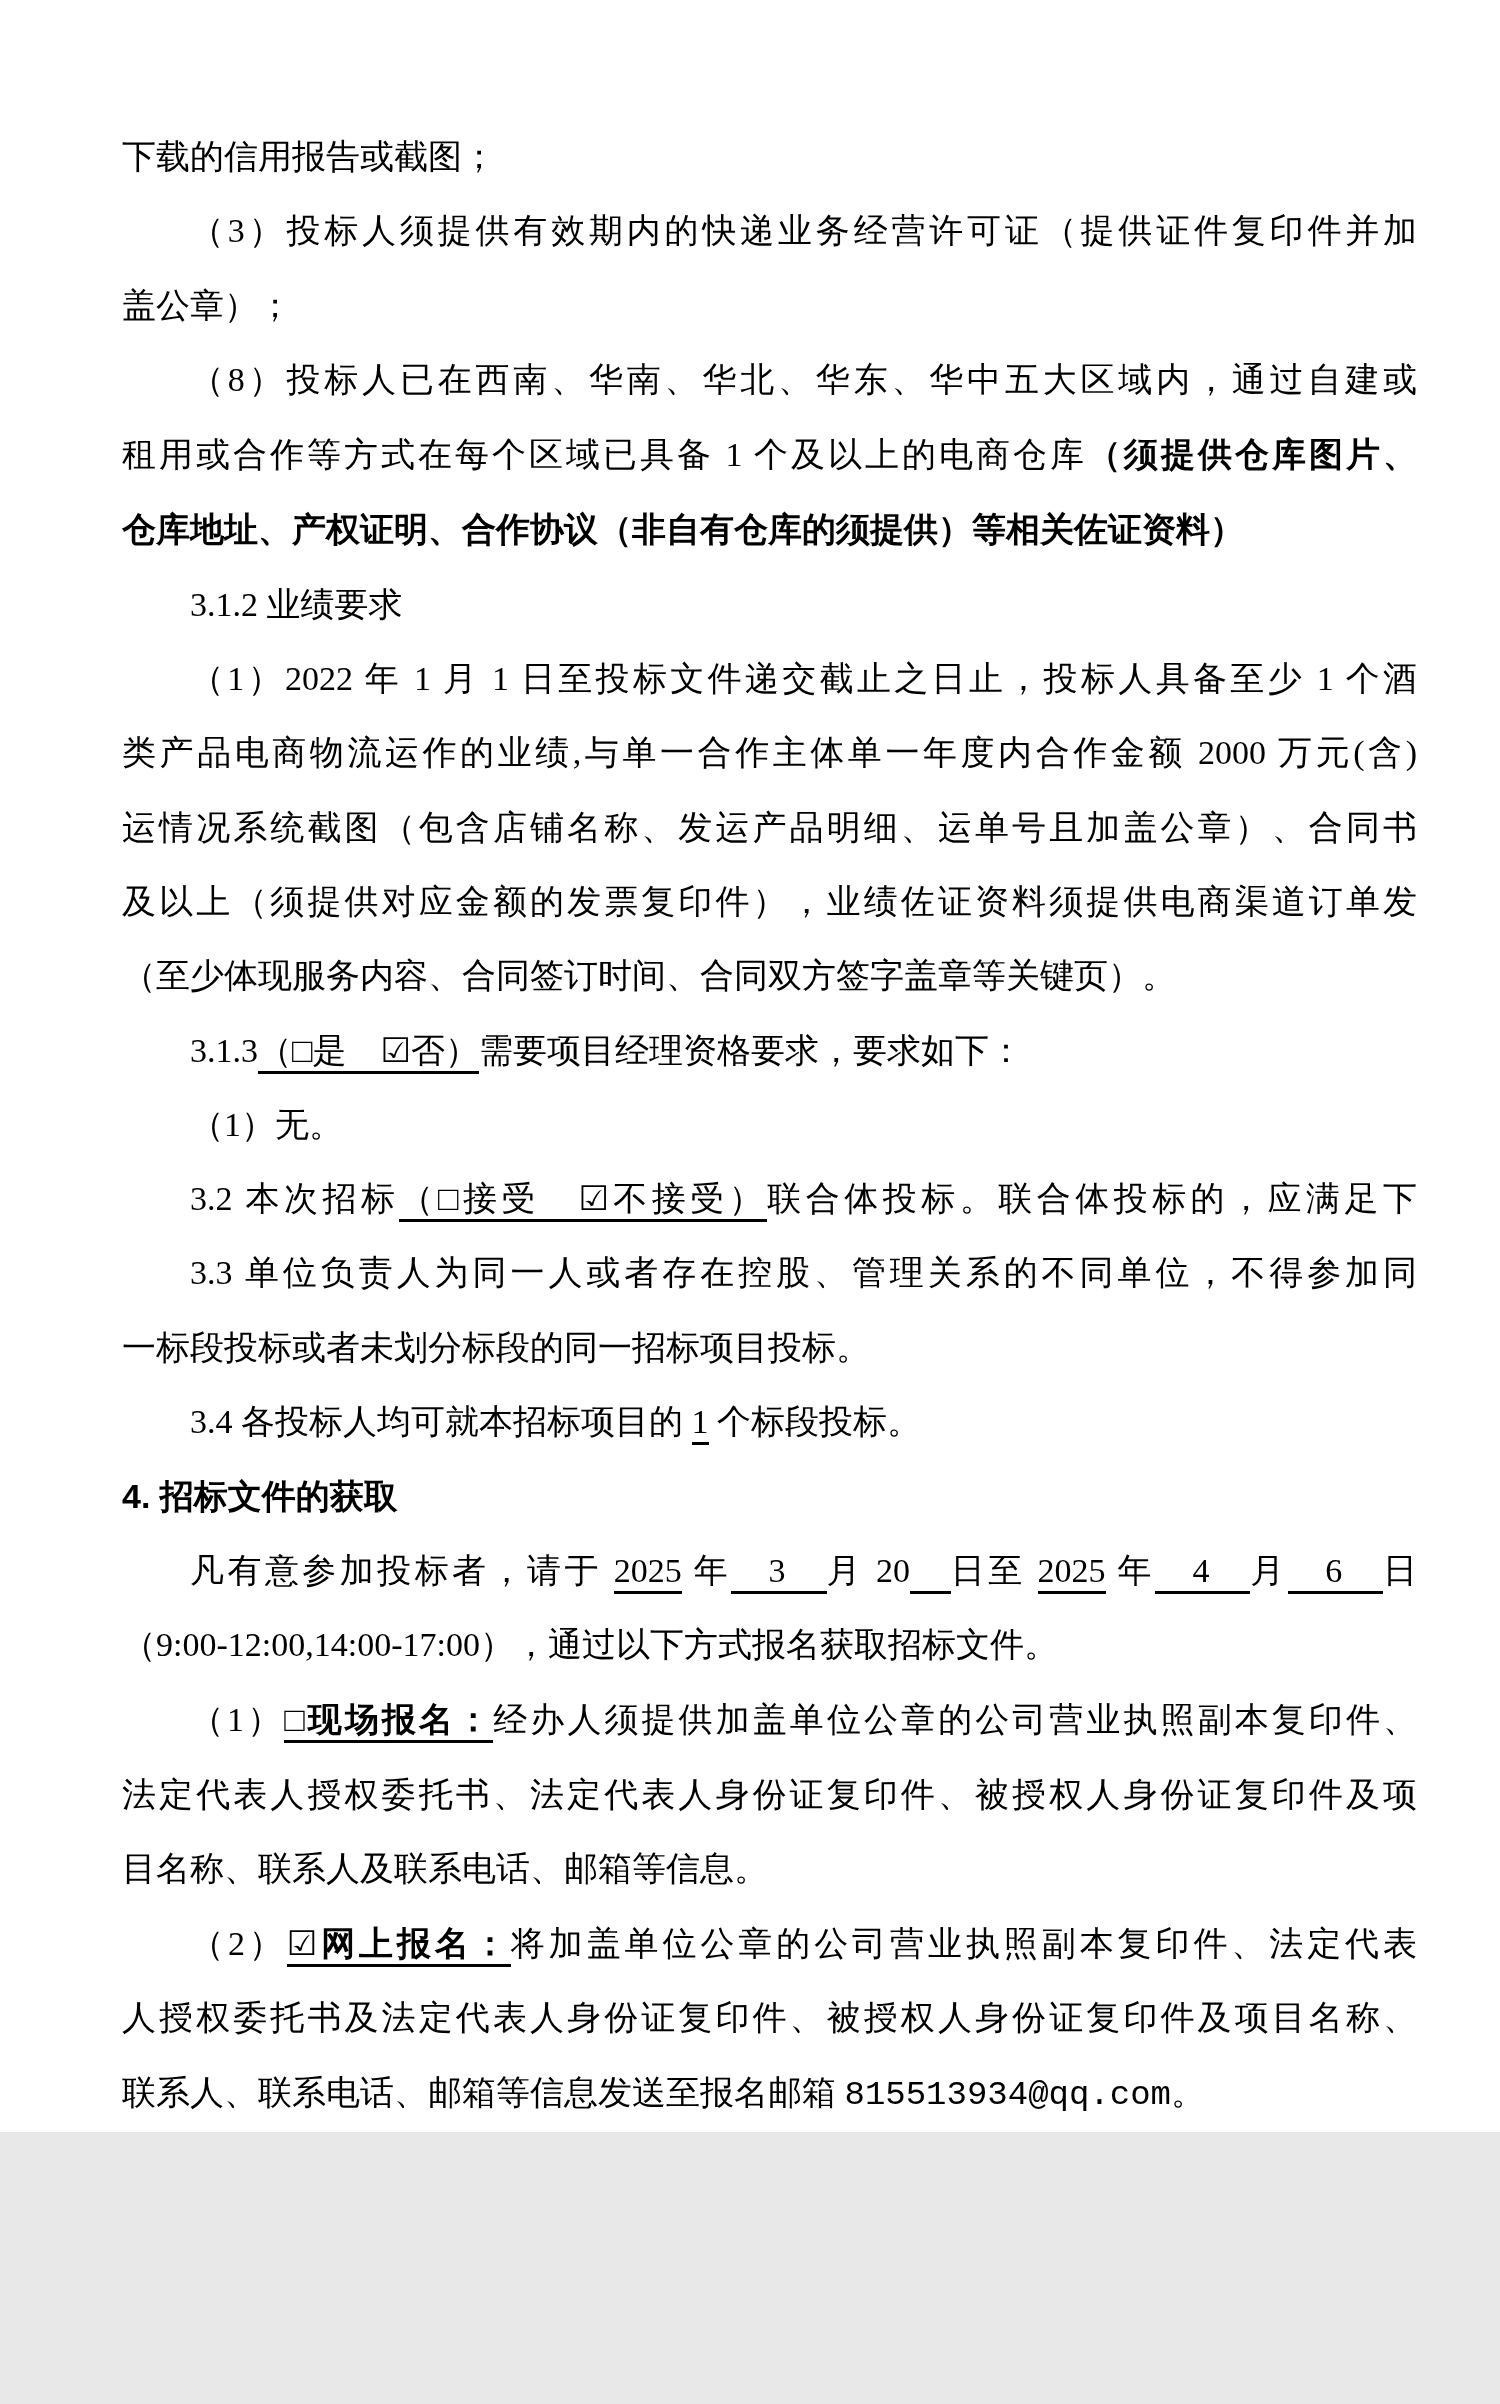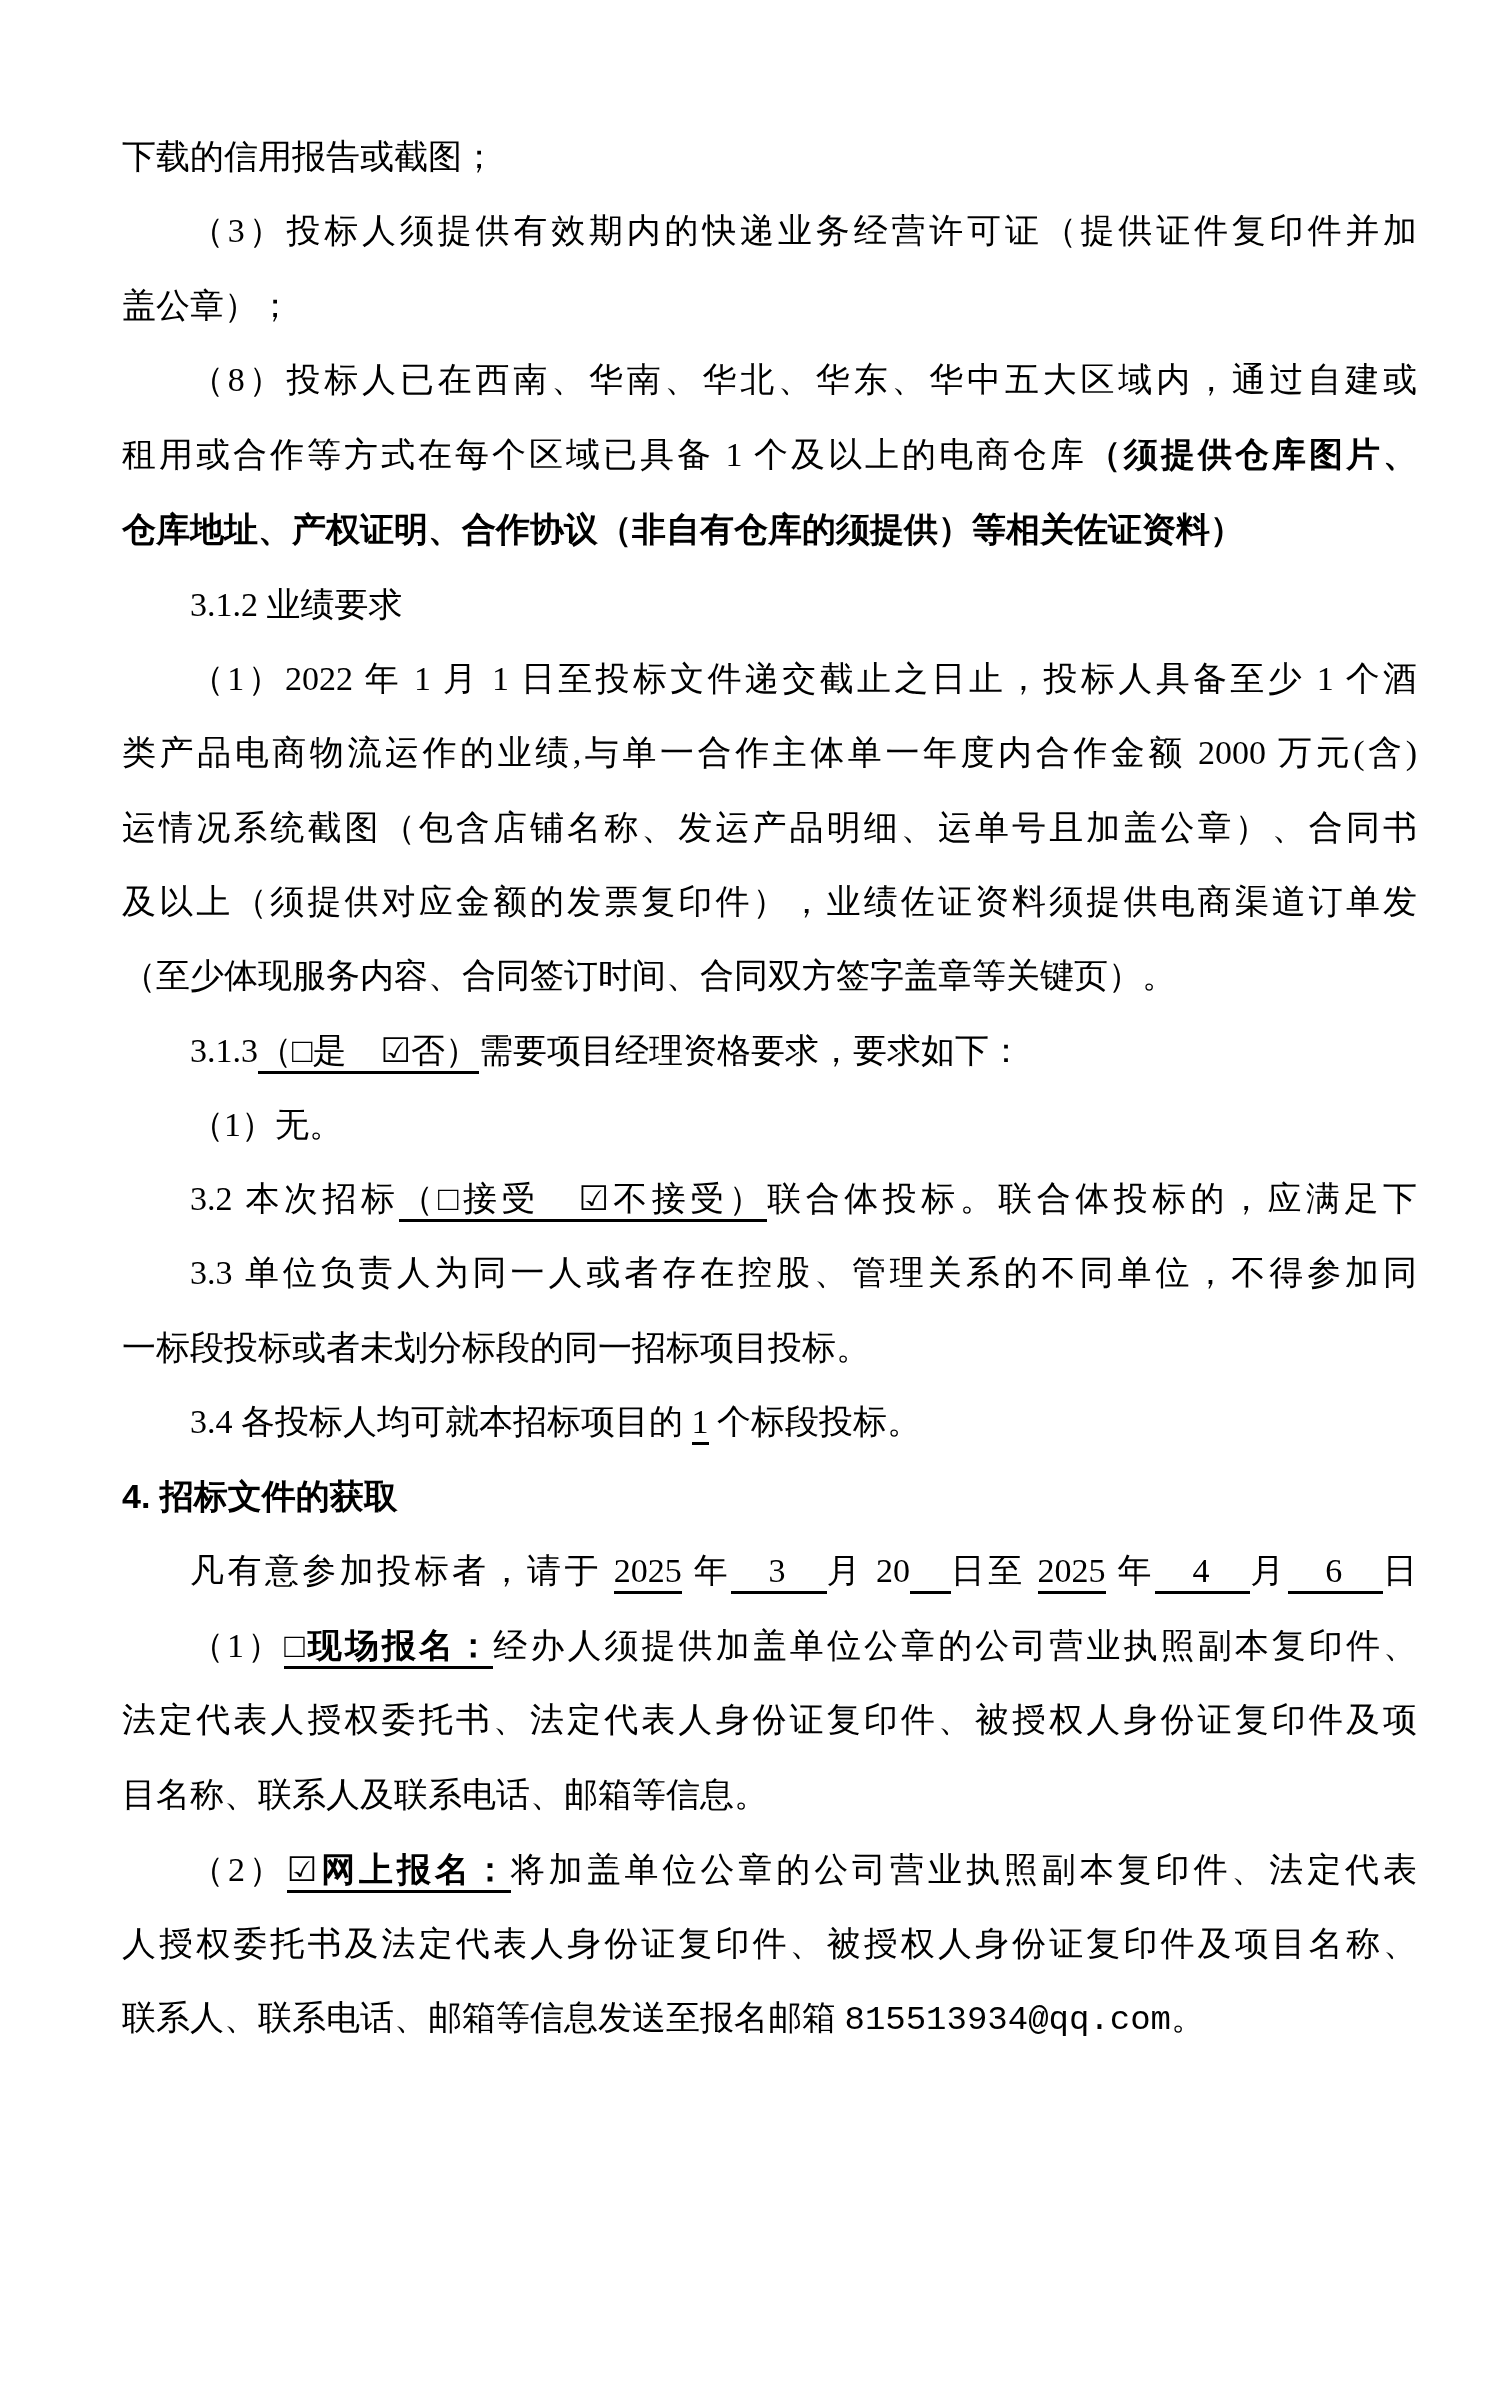--- a/index.html
+++ b/index.html
@@ -1,17 +1,17 @@
 <!DOCTYPE html>
 <html><head>
 <meta charset="utf-8">
 <style>
   html,body{margin:0;padding:0;background:#e8e8e8;}
   .page{
-    width:1500px;height:2404px;
+    width:1500px;height:2132px;
     background:#ffffff;color:#000000;
     box-sizing:border-box;
     padding:120px 83px 0 122px;
     font-family:"Liberation Serif","DejaVu Serif",serif;
     font-size:34px;
     overflow:hidden;
   }
   .line{
     line-height:74.3px;
     text-align:justify;
@@ -54,19 +54,20 @@
     <div class="line just"><span>及以上（须提供对应金额的发票复印件），业绩佐证资料须提供电商渠道订单发</span></div>
     <div class="line"><span>（至少体现服务内容、合同签订时间、合同双方签字盖章等关键页）。</span></div>
     <div class="line ind"><span>3.1.3</span><span class="u"><span>（</span><span>□</span><span>是　</span><span>☑</span><span>否）</span></span><span>需要项目经理资格要求，要求如下：</span></div>
     <div class="line ind"><span>（1）无。</span></div>
     <div class="line ind just"><span>3.2 本次招标</span><span class="u"><span>（</span><span>□</span><span>接受　</span><span>☑</span><span>不接受）</span></span><span>联合体投标。联合体投标的，应满足下</span></div>
     <div class="line ind just"><span>3.3 单位负责人为同一人或者存在控股、管理关系的不同单位，不得参加同</span></div>
     <div class="line"><span>一标段投标或者未划分标段的同一招标项目投标。</span></div>
     <div class="line ind"><span>3.4 各投标人均可就本招标项目的 </span><span class="u">1</span><span> 个标段投标。</span></div>
     <div class="line head"><span>4. 招标文件的获取</span></div>
     <div class="line ind just"><span>凡有意参加投标者，请于 </span><span class="u">2025</span><span> 年</span><span class="u">　3　</span><span>月 20</span><span class="u">　</span><span>日至 </span><span class="u">2025</span><span> 年</span><span class="u">　4　</span><span>月</span><span class="u">　6　</span><span>日</span></div>
+    <div class="line"><span>（9:00-12:00,14:00-17:00），通过以下方式报名获取招标文件。</span></div>
     <div class="line ind just"><span>（1）</span><span class="u"><span>□</span><span class="b">现场报名：</span></span><span>经办人须提供加盖单位公章的公司营业执照副本复印件、</span></div>
     <div class="line just"><span>法定代表人授权委托书、法定代表人身份证复印件、被授权人身份证复印件及项</span></div>
     <div class="line"><span>目名称、联系人及联系电话、邮箱等信息。</span></div>
     <div class="line ind just"><span>（2）</span><span class="u"><span>☑</span><span class="b">网上报名：</span></span><span>将加盖单位公章的公司营业执照副本复印件、法定代表</span></div>
     <div class="line just"><span>人授权委托书及法定代表人身份证复印件、被授权人身份证复印件及项目名称、</span></div>
     <div class="line"><span>联系人、联系电话、邮箱等信息发送至报名邮箱 </span><span class="mono">815513934@qq.com</span><span>。</span></div>
   </div>
 
 </body></html>

